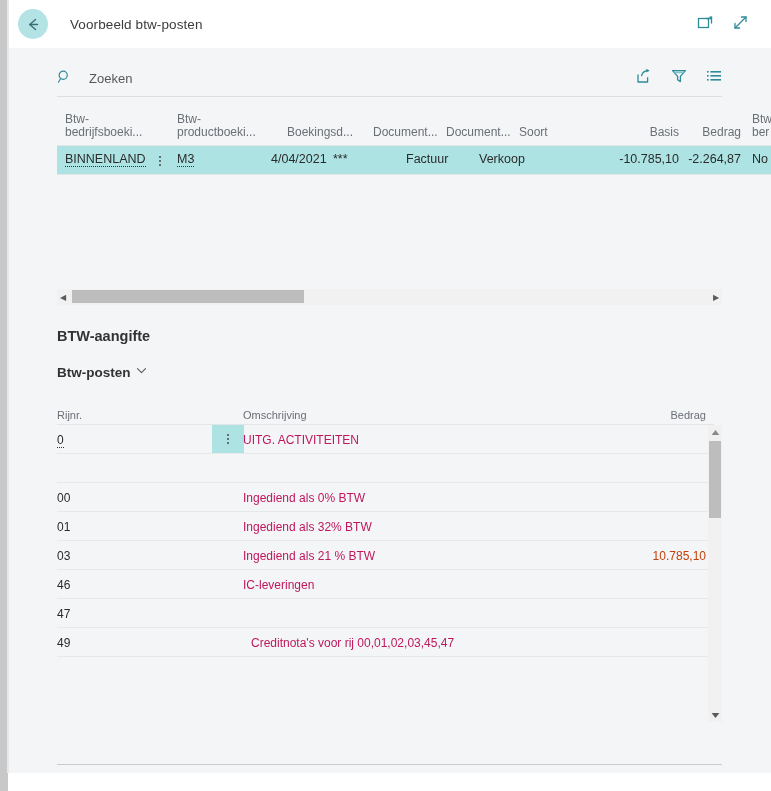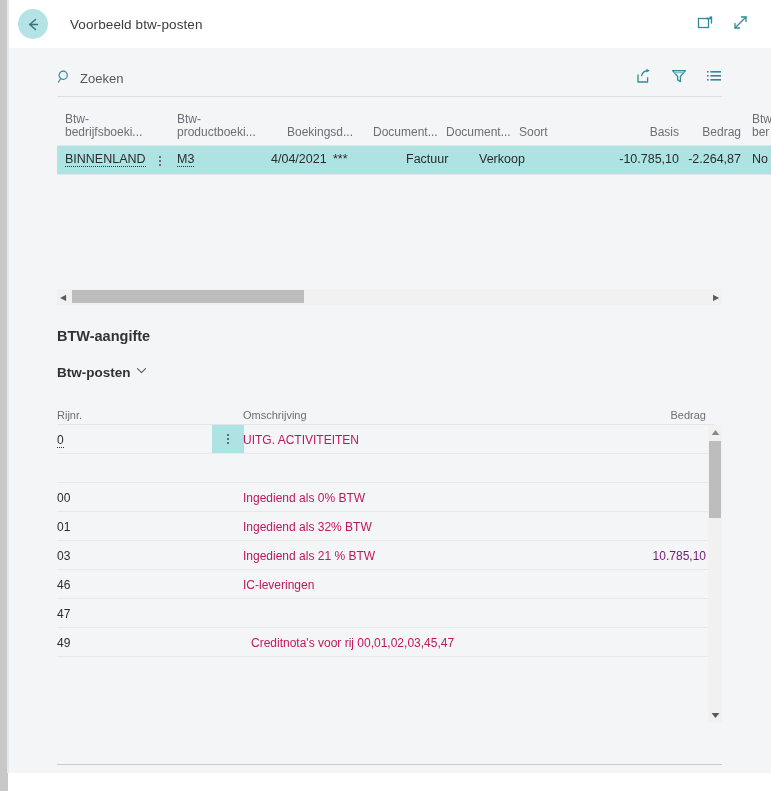--- a/index.html
+++ b/index.html
@@ -64,21 +64,21 @@
     background: #f4f5f7;
     overflow: hidden;
   }
 
   
   .search-row {
     position: absolute; left: 48px; top: 11px;
     width: 665px; height: 38px;
     display: flex; align-items: center;
   }
-  .search-left { display: flex; align-items: center; gap: 8px; }
+  .search-left { display: flex; align-items: center; gap: 17px; }
   .search-input {
     border: none; outline: none; background: transparent;
     font-family: "Liberation Sans", sans-serif;
     font-size: 13px; color: #4a4a4a;
     width: 200px; padding: 0;
   }
   .search-input::placeholder { color: #585858; opacity: 1; }
   .search-actions { margin-left: auto; display: flex; align-items: center; gap: 19px; }
   .search-underline {
     position: absolute; left: 48px; top: 48px;
@@ -172,21 +172,21 @@
     position: absolute; left: 0; top: 8px;
     font-size: 12px; color: #2b2b2b;
   }
   .gb-row .c-desc {
     position: absolute; left: 186px; top: 8px;
     font-size: 12px; color: #be185d; white-space: nowrap;
   }
   .gb-row .c-desc.indent { left: 194px; }
   .gb-row .c-amt {
     position: absolute; right: 8px; top: 8px;
-    font-size: 12px; color: #701a75;
+    font-size: 12px; color: #c2410c;
   }
   .gb-row.selected .c-num { border-bottom: 1px dotted #333; cursor: pointer; }
   .gb-row .menu-cell {
     position: absolute; left: 155px; top: 0;
     width: 32px; height: 28px;
     background: #aee3e4;
     display: flex; align-items: center; justify-content: center;
     cursor: pointer;
   }
 

